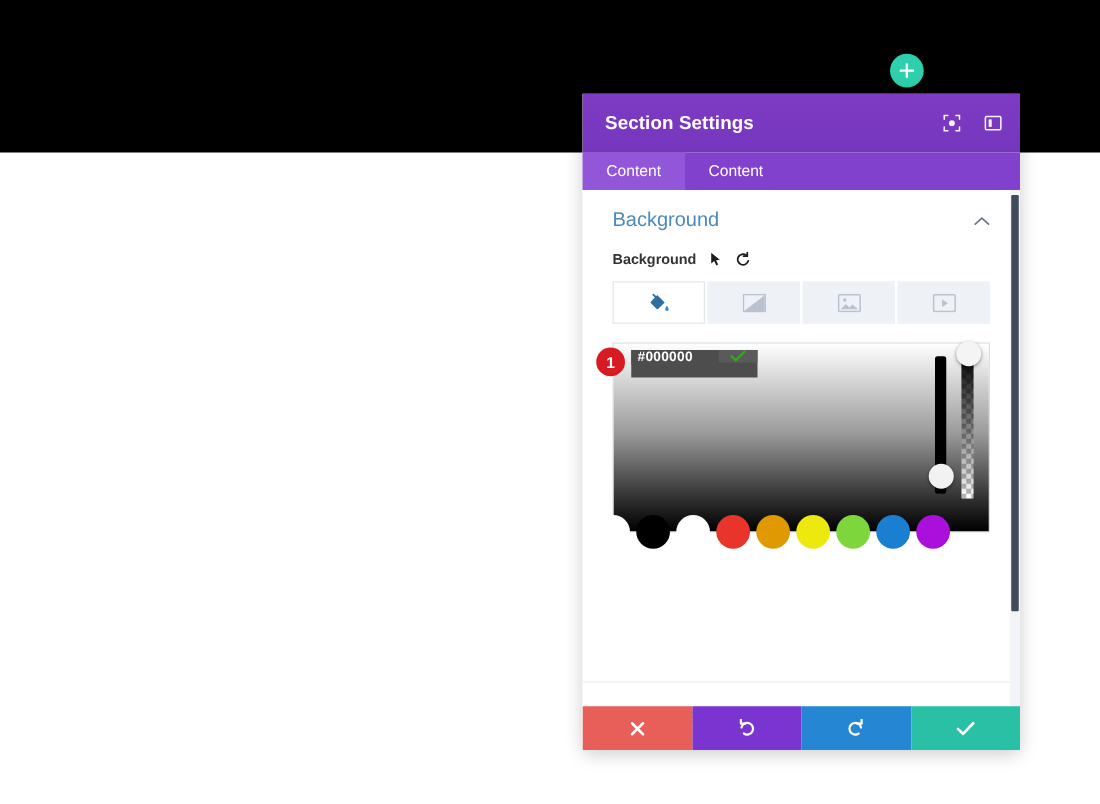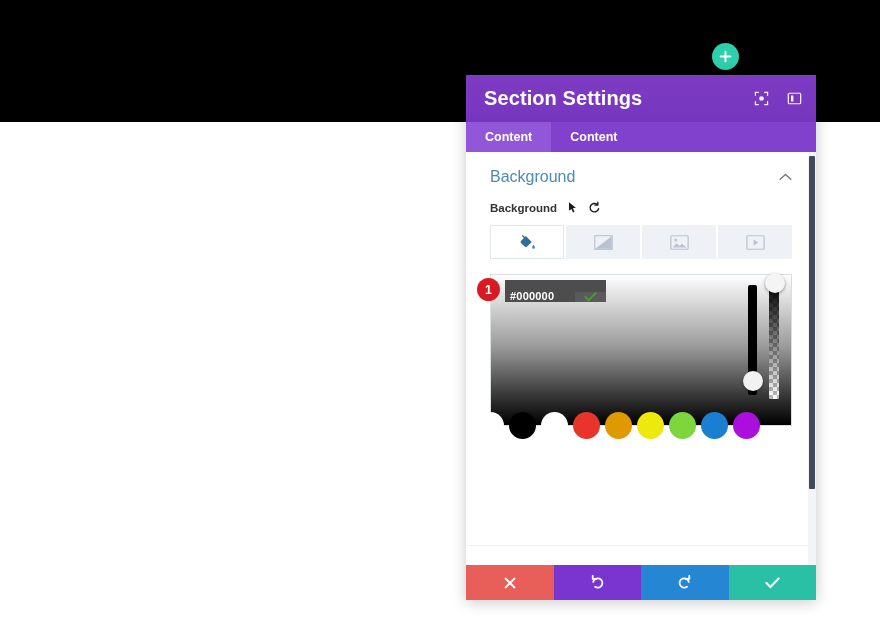--- a/index.html
+++ b/index.html
@@ -37,37 +37,37 @@
   }
   .modal-header {
     position: relative;
     height: 47px;
     background: #7d3ac1;
     background: linear-gradient(180deg,#7e3bc3 0%, #7536bd 100%);
     display: flex; align-items: center;
     padding: 0 18px;
   }
   .modal-title {
-    color: #ffffff; font-size: 20px; font-weight: bold;
+    color: #ffffff; font-size: 15px; font-weight: bold;
     letter-spacing: .1px;
   }
   .header-icons {
     position: absolute; right: 14px; top: 0; height: 47px;
     display: flex; align-items: center; gap: 18px;
   }
   .hicon { width: 15px; height: 15px; cursor: pointer; opacity: .95; display:block; }
 
   .tabs {
     height: 30px; background: #8141cc;
     display: flex; align-items: stretch;
   }
   .tab {
     display: flex; align-items: center; justify-content: center;
     padding: 0 19px;
-    color: #ffffff; font-size: 12.5px; font-weight: bold;
+    color: #ffffff; font-size: 12.5px; font-weight: normal;
     cursor: pointer; white-space: nowrap;
   }
   .tab.active { background: #9257d8; }
 
   .modal-body {
     position: relative;
     height: 429px;
     background: #ffffff;
     overflow: hidden;
   }
@@ -117,21 +117,21 @@
     background: #ffffff;
     border: 1px solid #d9dde4;
   }
   .picker-sv {
     position: absolute; left: 0; top: 0; right: 0; bottom: 0;
     background: linear-gradient(180deg, #ffffff 0%, #f2f2f2 6%, #9a9a9a 48%, #2c2c2c 84%, #000000 100%);
   }
   
   .hex-wrap {
     position: absolute; left: 14px; top: 5px;
-    display: flex; align-items: flex-end;
+    display: flex; align-items: flex-start;
     height: 22px;
     background: #4d4d4d;
     z-index: 4;
   }
   .hex-input {
     width: 70px;
     background: #4d4d4d;
     border: none; outline: none;
     color: #ffffff; font-size: 11px; font-weight: bold;
     font-family: "Liberation Sans", sans-serif;

